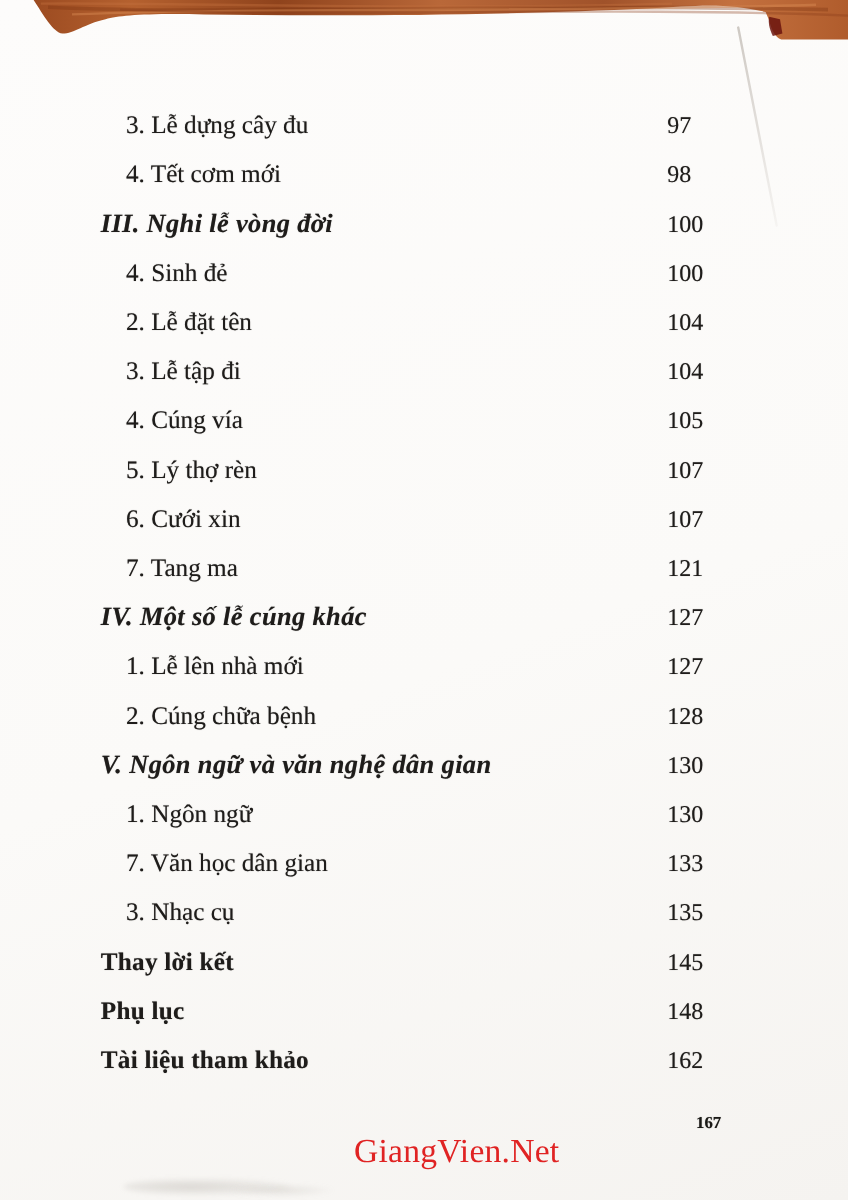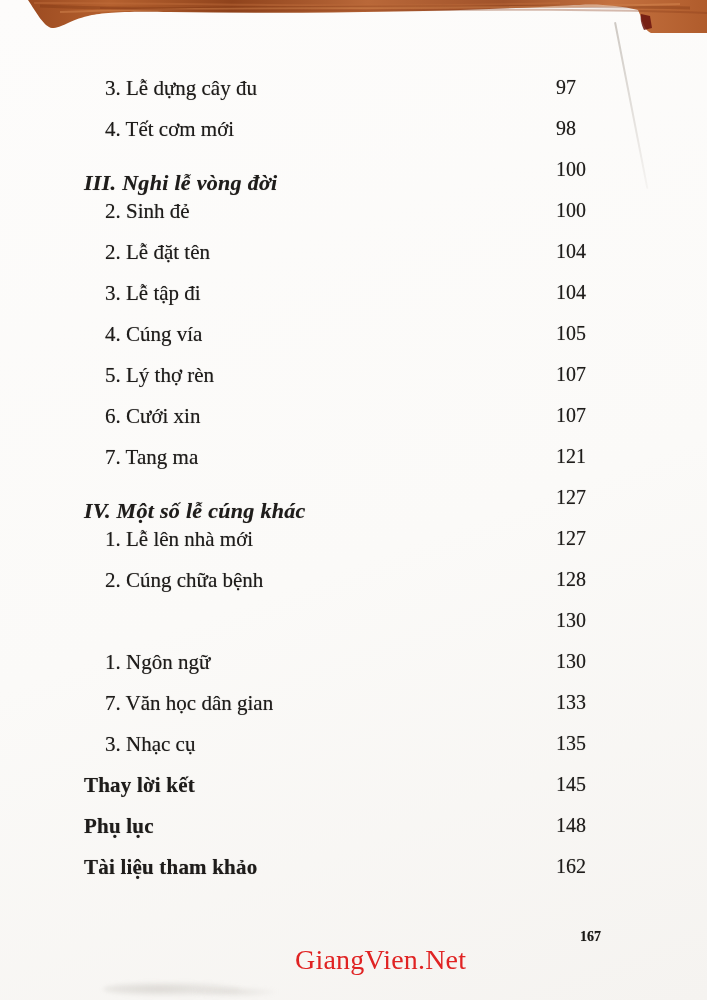--- a/index.html
+++ b/index.html
@@ -18,21 +18,21 @@
   .edge-shadow {
     position: absolute; left: 614px; top: 22px; width: 2px; height: 170px;
     background: linear-gradient(to bottom, rgba(130,118,105,0.38), rgba(130,118,105,0.05));
     transform: rotate(-11deg); transform-origin: top center;
     border-radius: 2px;
   }
   
   .toc { position: absolute; left: 0; top: 76px; width: 707px; }
   .row {
     position: relative; height: 41px;
-    display: flex; align-items: flex-start;
+    display: flex; align-items: flex-end;
     color: #1e1c1a;
   }
   .row .lab {
     white-space: nowrap;
     text-shadow: 0 0 0.7px rgba(30,28,26,0.55);
   }
   .row.item .lab {
     margin-left: 105px;
     font-size: 21px; font-weight: 400; font-style: normal;
   }
@@ -112,21 +112,21 @@
       </div>
       <div class="row item">
         <span class="lab">4. Tết cơm mới</span>
         <span class="pg">98</span>
       </div>
       <div class="row section">
         <span class="lab">III. Nghi lễ vòng đời</span>
         <span class="pg">100</span>
       </div>
       <div class="row item">
-        <span class="lab">2. Sinh đẻ</span>
+        <span class="lab">4. Sinh đẻ</span>
         <span class="pg">100</span>
       </div>
       <div class="row item">
         <span class="lab">2. Lễ đặt tên</span>
         <span class="pg">104</span>
       </div>
       <div class="row item">
         <span class="lab">3. Lễ tập đi</span>
         <span class="pg">104</span>
       </div>
@@ -152,20 +152,21 @@
       </div>
       <div class="row item">
         <span class="lab">1. Lễ lên nhà mới</span>
         <span class="pg">127</span>
       </div>
       <div class="row item">
         <span class="lab">2. Cúng chữa bệnh</span>
         <span class="pg">128</span>
       </div>
       <div class="row section">
+        <span class="lab">V. Ngôn ngữ và văn nghệ dân gian</span>
         <span class="pg">130</span>
       </div>
       <div class="row item">
         <span class="lab">1. Ngôn ngữ</span>
         <span class="pg">130</span>
       </div>
       <div class="row item">
         <span class="lab">7. Văn học dân gian</span>
         <span class="pg">133</span>
       </div>

